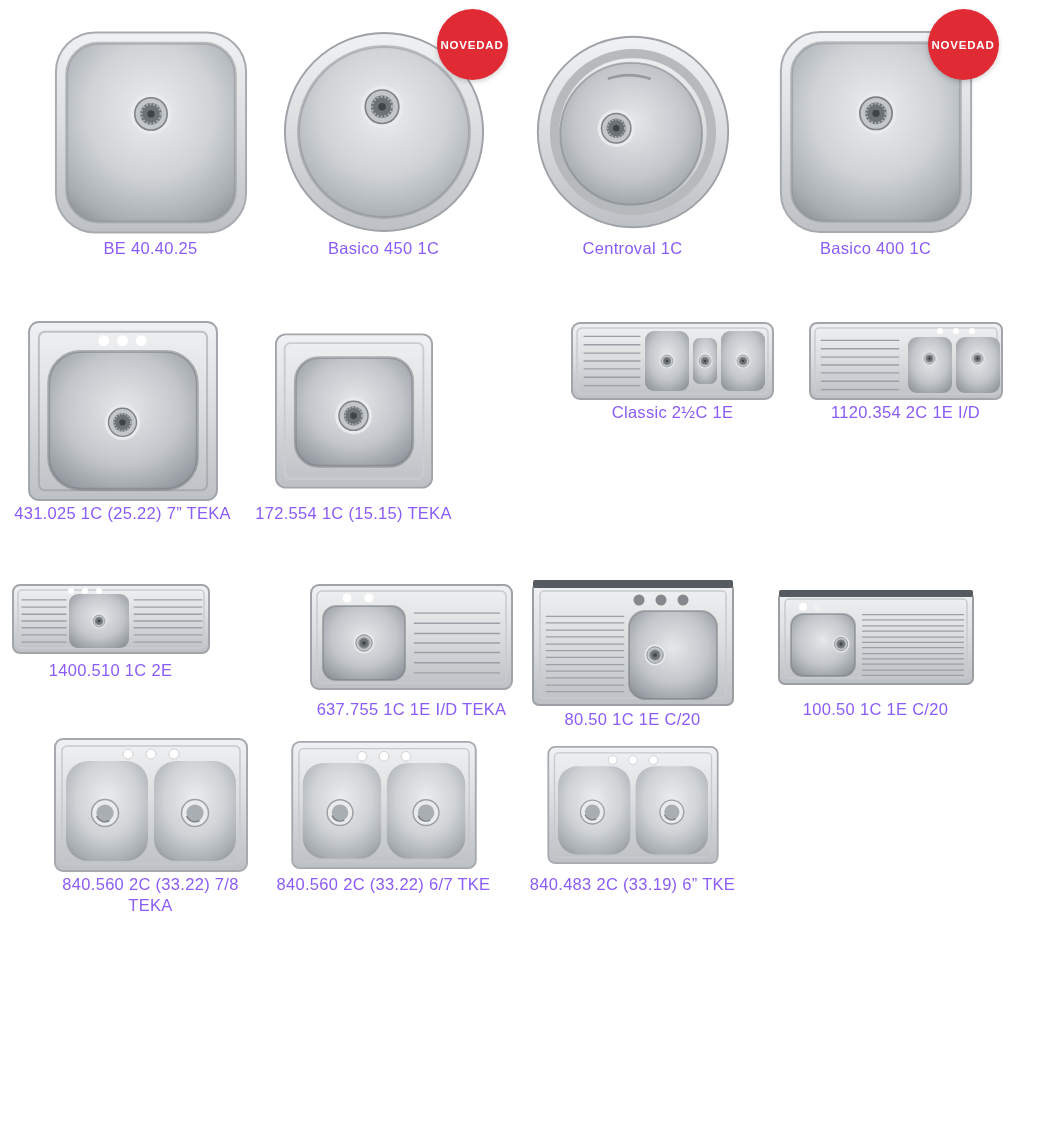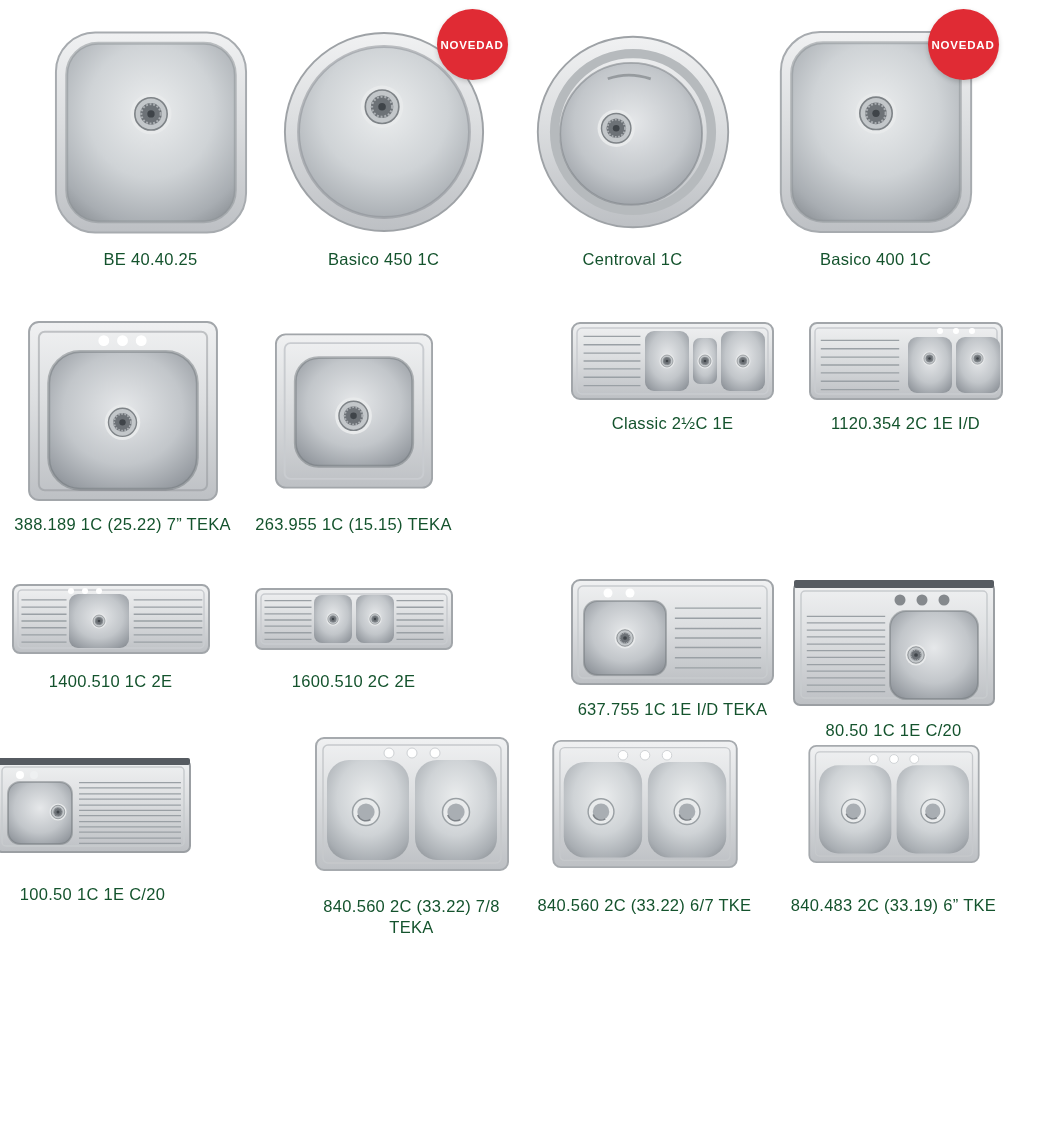--- a/index.html
+++ b/index.html
@@ -7,23 +7,23 @@
   .catalog{display:grid;grid-template-columns:repeat(4,261px);grid-template-rows:300px 258px 162px 196px 231px;width:1044px;}
   figure.card{margin:0;display:flex;flex-direction:column;align-items:center;}
   .card.c1{transform:translateX(20px);}
   .card.c2{transform:translateX(-8px);}
   .card.c3{transform:translateX(-20px);}
   .card.c4{transform:translateX(-38px);}
   .r1{padding-top:26px;} .r1 .imgbox{height:212px;}
   .r2{padding-top:18px;} .r2 .imgbox{height:185px;}
   .r3{padding-top:20px;} .r3 .imgbox{height:82px;}
   .r4{padding-top:17px;} .r4 .imgbox{height:136px;}
-  .r5{padding-top:16px;gap:13px;} .r5 .imgbox{height:138px;}
+  .r5{padding-top:16px;} .r5 .imgbox{height:138px;}
   .imgbox{position:relative;display:flex;align-items:center;justify-content:center;cursor:pointer;}
-  .plabel{color:#14532d;font-size:16.5px;letter-spacing:.3px;text-align:center;margin-top:11px;line-height:1.25;cursor:pointer;max-width:252px;}
+  .plabel{color:#8b5cf6;font-size:16.5px;letter-spacing:.3px;text-align:center;line-height:1.25;cursor:pointer;max-width:252px;}
   .plabel.narrow{max-width:215px;}
   .badge{position:absolute;top:-17px;right:-22px;width:71px;height:71px;border-radius:50%;background:#e02b34;color:#fff;display:flex;align-items:center;justify-content:center;font-size:11.5px;font-weight:bold;letter-spacing:.8px;box-shadow:0 2px 5px rgba(0,0,0,.18);}
   svg.sink{display:block;}
   #symlib{position:absolute;width:0;height:0;overflow:hidden;}
 </style>
 </head>
 <body>
 
 <svg id="symlib" aria-hidden="true">
   <defs>
@@ -278,31 +278,31 @@
     <figcaption class="plabel">Basico 400 1C</figcaption>
   </figure>
 
 
   <figure class="card c2 r2">
     <div class="imgbox">
       <svg class="sink" width="192" height="182" viewBox="0 0 195 185">
           <use href="#s-topdots"></use>
         </svg>
     </div>
-    <figcaption class="plabel">388.189 1C (25.22) 7” TEKA</figcaption>
+    <figcaption class="plabel">431.025 1C (25.22) 7” TEKA</figcaption>
   </figure>
 
 
   <figure class="card c4 r2">
     <div class="imgbox">
       <svg class="sink" width="160" height="158" viewBox="0 0 165 162">
           <use href="#s-topplain"></use>
         </svg>
     </div>
-    <figcaption class="plabel">263.955 1C (15.15) TEKA</figcaption>
+    <figcaption class="plabel">172.554 1C (15.15) TEKA</figcaption>
   </figure>
 
   <figure class="card c1 r3">
     <div class="imgbox">
       <svg class="sink" width="205" height="80" viewBox="0 0 205 80">
           <use href="#s-classic"></use>
         </svg>
     </div>
     <figcaption class="plabel">Classic 2½C 1E</figcaption>
   </figure>
@@ -318,28 +318,20 @@
 
   <figure class="card c3 r3">
     <div class="imgbox">
       <svg class="sink" width="200" height="72" viewBox="0 0 200 72">
           <use href="#s-1c2e"></use>
         </svg>
     </div>
     <figcaption class="plabel">1400.510 1C 2E</figcaption>
   </figure>
 
-  <figure class="card c4 r3">
-    <div class="imgbox">
-      <svg class="sink" width="200" height="64" viewBox="0 0 200 64">
-          <use href="#s-2c2e"></use>
-        </svg>
-    </div>
-    <figcaption class="plabel">1600.510 2C 2E</figcaption>
-  </figure>
 
   <figure class="card c1 r4">
     <div class="imgbox">
       <svg class="sink" width="207" height="112" viewBox="0 0 205 112">
         <use href="#s-1cright"></use>
         <circle cx="38" cy="17" r="4.5" fill="#fff"></circle>
         <circle cx="60" cy="17" r="4.5" fill="#fff"></circle>
       </svg>
     </div>
     <figcaption class="plabel">637.755 1C 1E I/D TEKA</figcaption>

